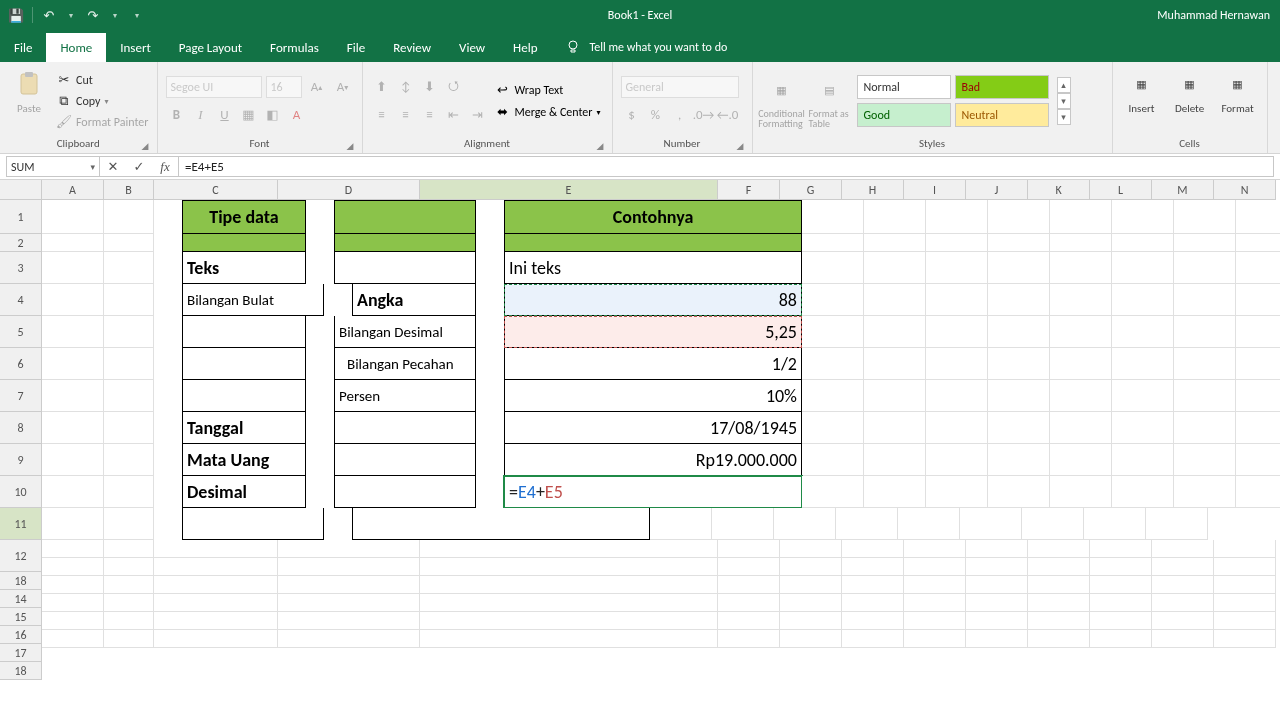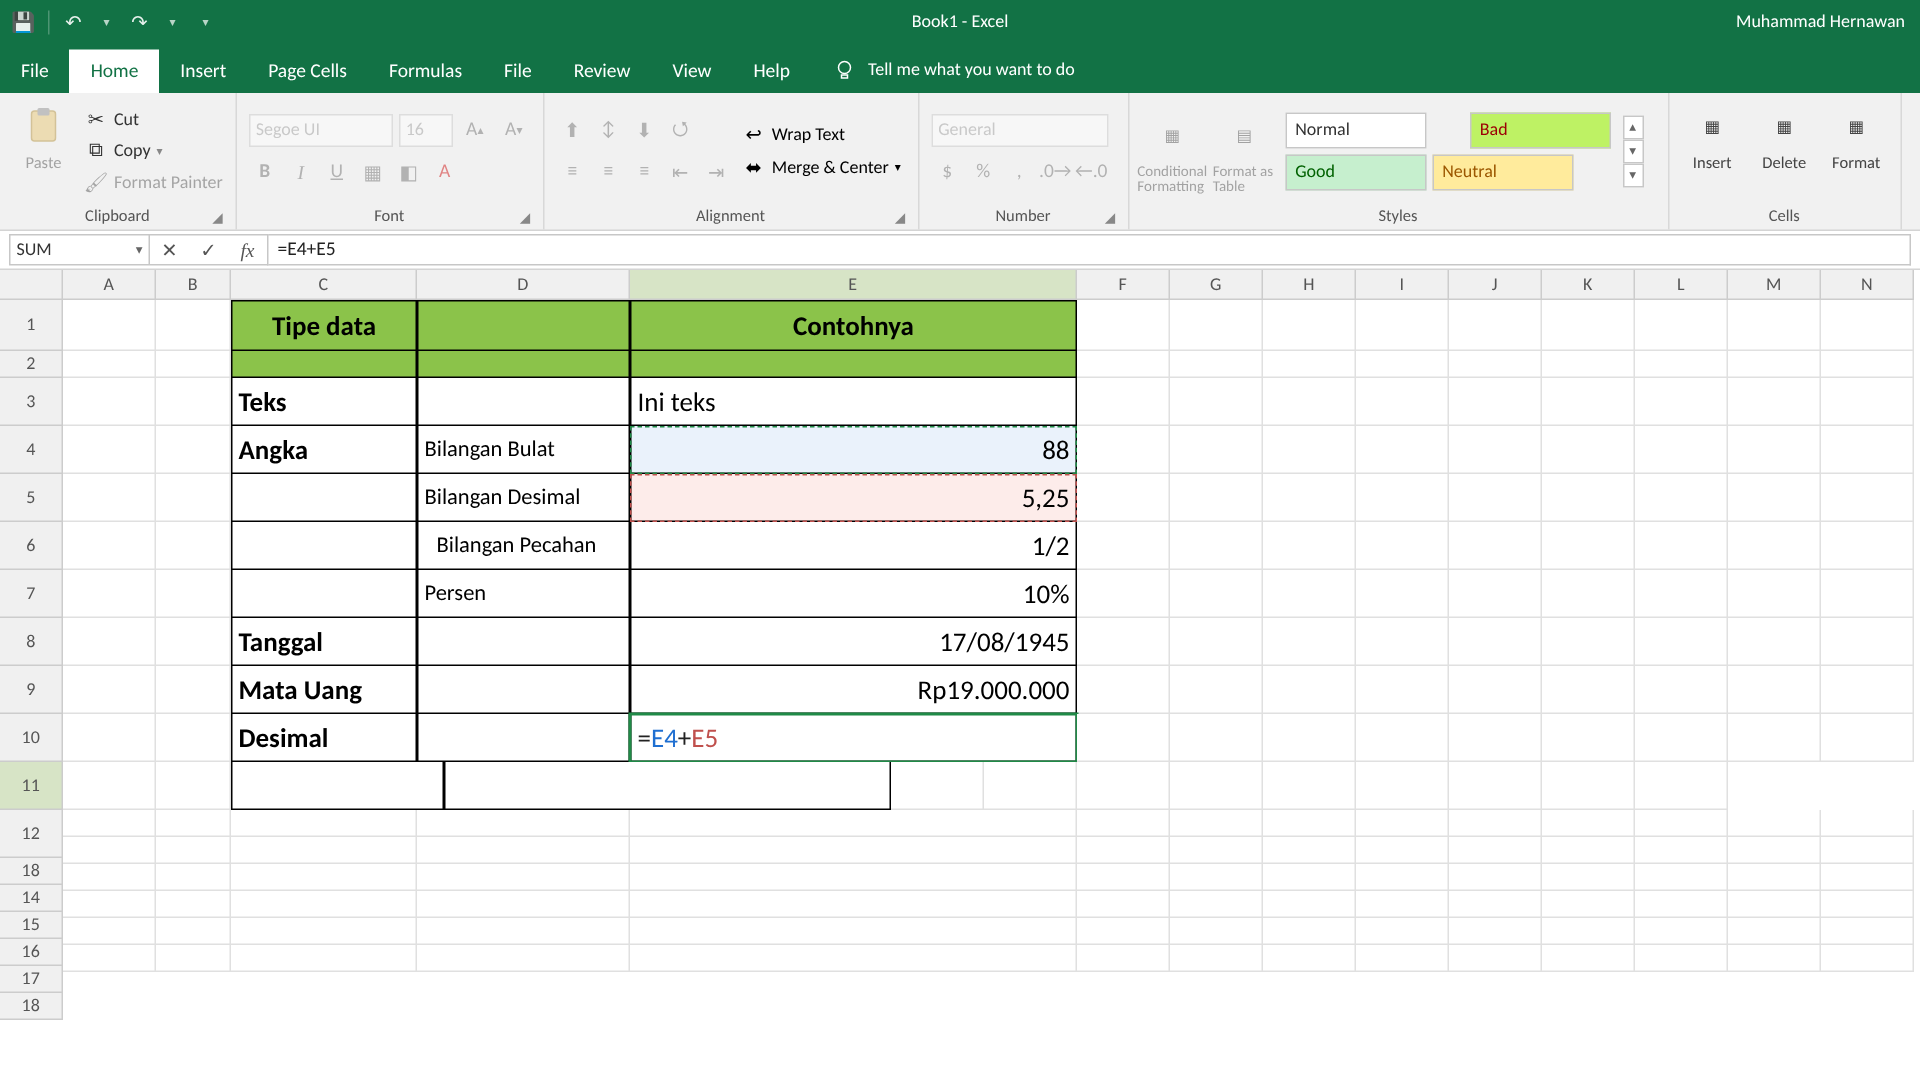--- a/index.html
+++ b/index.html
@@ -37,21 +37,21 @@
 
 .ctrl-input { height:22px; border:1px solid #c7c7c7; background:#fff; font-size:12px; padding:0 4px; color:#999; }
 .font-row{display:flex; gap:4px; align-items:center;}
 .btnrow{display:flex; gap:2px; align-items:center;}
 .sqbtn{width:22px;height:22px;display:inline-flex;align-items:center;justify-content:center;font-size:13px;color:#666;border:1px solid transparent;}
 .dim .sqbtn,.dim .ctrl-input{opacity:.45;}
 
 .styles-gallery{display:flex; gap:4px; align-items:center;}
 .style-cell{width:94px; height:24px; border:1px solid #c7c7c7; font-size:12px; display:flex; align-items:center; padding:0 6px;}
 .style-normal{background:#fff; color:#333;}
-.style-bad{background:#bef264; color:#9c0006;margin-left:25px;}
+.style-bad{background:#84cc16; color:#9c0006;}
 .style-good{background:#c6efce; color:#006100;}
 .style-neutral{background:#ffeb9c; color:#9c5700;}
 .style-nav{display:flex; flex-direction:column; gap:0; margin-left:2px;}
 .style-nav div{width:14px;height:16px;border:1px solid #c7c7c7;font-size:9px;display:flex;align-items:center;justify-content:center;color:#666;background:#fff;}
 
 
 .fbar{height:26px; border-bottom:1px solid #d4d4d4; display:flex; align-items:stretch; background:#fff;}
 .namebox{width:94px; border:1px solid #c7c7c7; margin:2px 0 2px 6px; display:flex; align-items:center; padding:0 4px; font-size:12px; color:#333; justify-content:space-between;}
 .namebox .dd{font-size:9px;color:#666;}
 .fbar-btns{display:flex; align-items:center; gap:0; border:1px solid #c7c7c7; border-left:none; margin:2px 0;}
@@ -70,21 +70,21 @@
 .rh.sel{background:#d7e4c6;}
 .cells{position:absolute; left:42px; top:20px;}
 .cellrow{display:flex;}
 .cell{border-right:1px solid #e0e0e0; border-bottom:1px solid #e0e0e0; background:#fff; padding:0 4px; display:flex; align-items:center; overflow:hidden; white-space:nowrap;}
 .cell.ra{justify-content:flex-end;}
 .cell.ca{justify-content:center;}
 
 
 .tb-t{border-top:1px solid #000 !important;}
 .tb-b{border-bottom:1px solid #000 !important;}
-.tb-l{border-left:1px solid #000 !important;}
+.tb-l{border-left:1px solid #000 !important;margin-left:28px;}
 .tb-r{border-right:1px solid #000 !important;}
 .hdrcell{background:#8bc34a !important; font-weight:700; text-align:center; justify-content:center; font-size:18px;}
 .boldcell{font-weight:700; font-size:18px;}
 .txt18{font-size:18px;}
 
 
 .ants-b{outline:1px dashed #1f8a47; outline-offset:-1px; background:#eaf2fb !important;}
 .ants-r{outline:1px dashed #c0504d; outline-offset:-1px; background:#fdecea !important;}
 
 
@@ -108,21 +108,21 @@
     <span class="qicon" style="font-size:8px;opacity:.7">▾</span>
   </div>
   <div class="doc-title">Book1 - Excel</div>
   <div class="user">Muhammad Hernawan</div>
 </div>
 
 <div class="tabs">
   <div class="tab">File</div>
   <div class="tab active">Home</div>
   <div class="tab">Insert</div>
-  <div class="tab">Page Cells</div>
+  <div class="tab">Page Layout</div>
   <div class="tab">Formulas</div>
   <div class="tab">File</div>
   <div class="tab">Review</div>
   <div class="tab">View</div>
   <div class="tab">Help</div>
   <div class="tellme">
     <svg viewBox="0 0 16 16" fill="none" stroke="#fff" stroke-width="1">
         <circle cx="8" cy="6" r="4"></circle>
         <path d="M6 11h4v2H6z"></path>
       </svg>
@@ -372,22 +372,22 @@
         <div class="cell" style="width: 62px; height: 32px;"></div>
         <div class="cell" style="width: 62px; height: 32px;"></div>
         <div class="cell" style="width: 62px; height: 32px;"></div>
         <div class="cell" style="width: 62px; height: 32px;"></div>
         <div class="cell" style="width: 62px; height: 32px;"></div>
         <div class="cell" style="width: 62px; height: 32px;"></div>
       </div>
       <div class="cellrow">
         <div class="cell" style="width: 62px; height: 32px;"></div>
         <div class="cell" style="width: 50px; height: 32px;"></div>
+        <div class="cell tb-l tb-r tb-b " style="width: 142px; height: 32px; font-size: 15px;">Bilangan Bulat</div>
         <div class="cell tb-l tb-r tb-b boldcell" style="width: 124px; height: 32px; font-size: 18px;">Angka</div>
-        <div class="cell tb-l tb-r tb-b " style="width: 142px; height: 32px; font-size: 15px;">Bilangan Bulat</div>
         <div class="cell tb-l tb-r tb-b ra txt18 ants-b" style="width: 298px; height: 32px; font-size: 18px;">88</div>
         <div class="cell" style="width: 62px; height: 32px;"></div>
         <div class="cell" style="width: 62px; height: 32px;"></div>
         <div class="cell" style="width: 62px; height: 32px;"></div>
         <div class="cell" style="width: 62px; height: 32px;"></div>
         <div class="cell" style="width: 62px; height: 32px;"></div>
         <div class="cell" style="width: 62px; height: 32px;"></div>
         <div class="cell" style="width: 62px; height: 32px;"></div>
         <div class="cell" style="width: 62px; height: 32px;"></div>
         <div class="cell" style="width: 62px; height: 32px;"></div>

